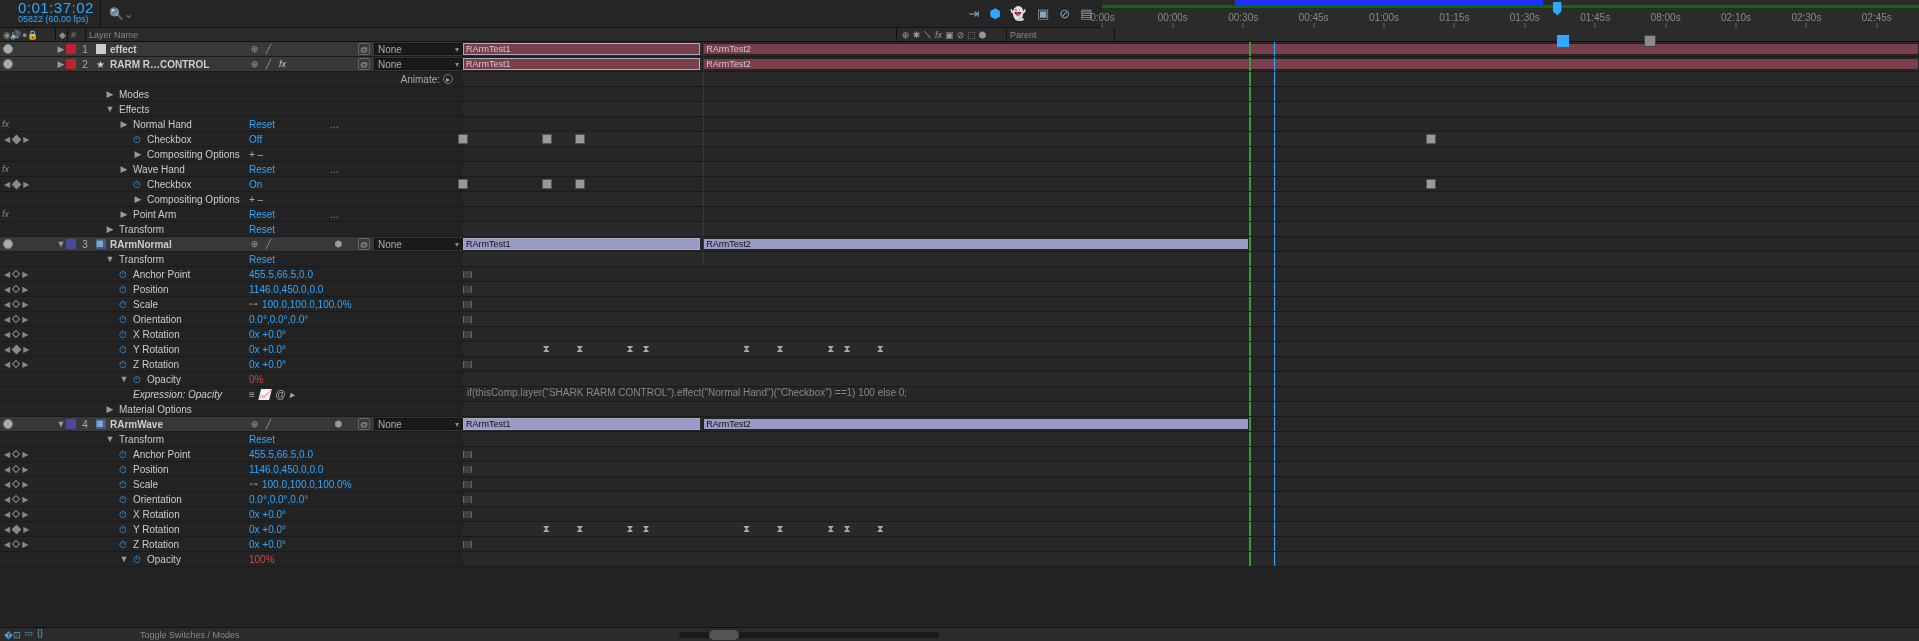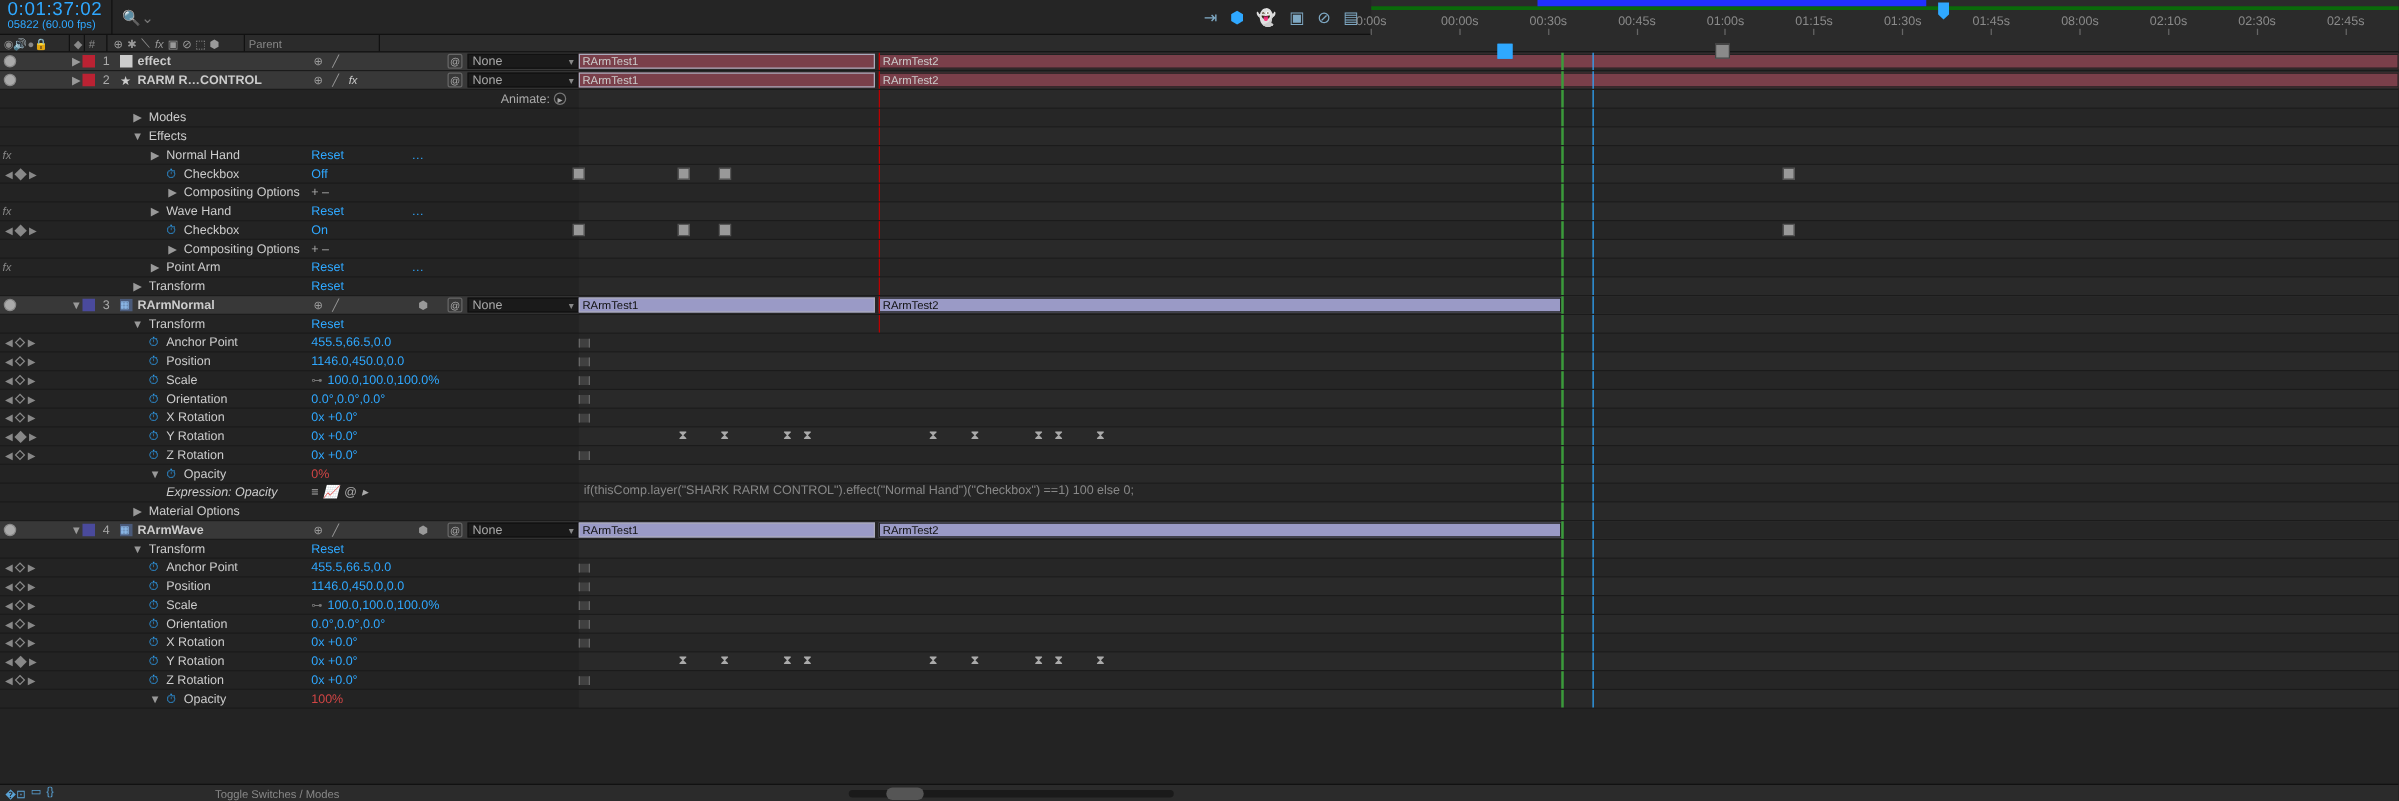--- a/index.html
+++ b/index.html
@@ -1,19 +1,19 @@
 <!DOCTYPE html>
 <html><head>
 <meta charset="utf-8">
 <style>
 * { margin: 0; padding: 0; box-sizing: border-box; font-family: 'Segoe UI', Tahoma, sans-serif; }
 body { background: #1e1e1e; color: #a0a0a0; font-size: 11px; overflow: hidden; width: 1919px; height: 641px; }
 .panel { display: flex; flex-direction: column; height: 641px; }
 .topbar { display: flex; align-items: center; height: 28px; background: #252525; border-bottom: 1px solid #111; }
-.timecode-box { padding: 0 6px 0 6px; line-height: 1.05; min-width: 90px; border-right: 1px solid #111; height: 28px;}
+.timecode-box { padding: 0 6px 0 18px; line-height: 1.05; min-width: 90px; border-right: 1px solid #111; height: 28px;}
 .timecode { color: #2fa8ff; font-size: 15px; font-weight: 500; letter-spacing: .5px; }
 .fps { color: #2fa8ff; font-size: 9px; }
 .searchglyph { color:#7a7a7a; font-size: 12px; padding: 0 8px; }
 .topbar-spacer { flex: 1; }
 .toolbar-icons { display:flex; gap:10px; padding:0 10px; color:#7fa9c4; align-items:center; height:28px; }
 .toolbar-icons span { cursor: pointer; font-size:13px; }
 .time-ruler { flex: 1; position: relative; height: 28px; background: #2b2b2b; }
 .time-ruler .tick { position: absolute; top: 12px; color: #8a8a8a; font-size: 10px; transform: translateX(-50%); text-align: right; }
 .time-ruler .tickline { position:absolute; bottom:0; width:1px; height:5px; background:#666; transform: translateX(-50%);}
 .playhead-top { position:absolute; top:0; bottom:0; width:9px; transform:translateX(-50%); }
@@ -58,21 +58,21 @@
 .kfsq{position:absolute;top:3px;width:8px;height:8px;background:#999;transform:translateX(-50%);outline:1px solid #555;}
 .kfhour{position:absolute;top:2px;width:8px;height:10px;transform:translateX(-50%);color:#aaa;font-size:10px;line-height:10px;}
 .exprbar{position:absolute;top:4px;height:7px;background:#404040;border-left:1px solid #666;border-right:1px solid #666;}
 .cti-line{position:absolute;top:0;bottom:0;width:1px;background:#b00;z-index:5;}
 .marker-line-g{position:absolute;top:0;bottom:0;width:2px;background:#3b9a3b;z-index:4;}
 .marker-line-b{position:absolute;top:0;bottom:0;width:1px;background:#2fa8ff;z-index:4;}
 .work-blue{position:absolute;top:0;height:5px;background:#2030ff;z-index:3;}
 .work-green{position:absolute;top:0;height:3px;background:#0a6a0a;}
 .bottombar{height:14px;background:#2b2b2b;border-top:1px solid #111;display:flex;align-items:center;font-size:9px;color:#888;}
 .bottombar .btl{width:56px;display:flex;gap:4px;padding-left:4px;color:#5aa3d6;}
-.toggle-modes{margin-left:116px;color:#888;cursor:pointer;}
+.toggle-modes{margin-left:84px;color:#888;cursor:pointer;}
 .zoom-slider{margin-left:auto;width:260px;height:6px;background:#1a1a1a;border-radius:3px;position:relative;margin-right:980px;}
 .zoom-thumb{position:absolute;top:-2px;width:30px;height:10px;background:#555;border-radius:5px;left:30px;}
 .animate-pill{display:inline-flex;align-items:center;color:#aaa;font-size:10px;padding-right:4px;gap:3px;}
 .animate-pill .arrow{width:10px;height:10px;border:1px solid #777;border-radius:50%;font-size:8px;display:flex;align-items:center;justify-content:center;}
 .redtext{color:#d04545;}
 .fx-badge{position:absolute;left:2px;color:#888;font-size:9px;font-style:italic;}
 .exprtext{position:absolute;left:0;top:0;color:#888;font-size:10px;white-space:nowrap;padding-left:4px;}
 .marker-tab{position:absolute;top:0;width:12px;height:12px;background:#8a8a8a;border:1px solid #444;z-index:6;transform:translateX(-50%);}
 </style>
 </head>
@@ -128,20 +128,21 @@
 
   <div class="header-row">
     <div class="hc col-av">
       <span>◉</span>
       <span>🔊</span>
       <span>●</span>
       <span>🔒</span>
     </div>
     <div class="hc col-tag">◆</div>
     <div class="hc col-num">#</div>
+    <div class="hc col-layername">Layer Name</div>
     <div class="hc switches-head">
       <span class="sw">⊕</span>
         <span class="sw">✱</span>
         <span class="sw">＼</span>
         <span class="sw" style="font-style:italic">fx</span>
         <span class="sw">▣</span>
         <span class="sw">⊘</span>
         <span class="sw">⬚</span>
         <span class="sw">⬢</span>
     </div>

